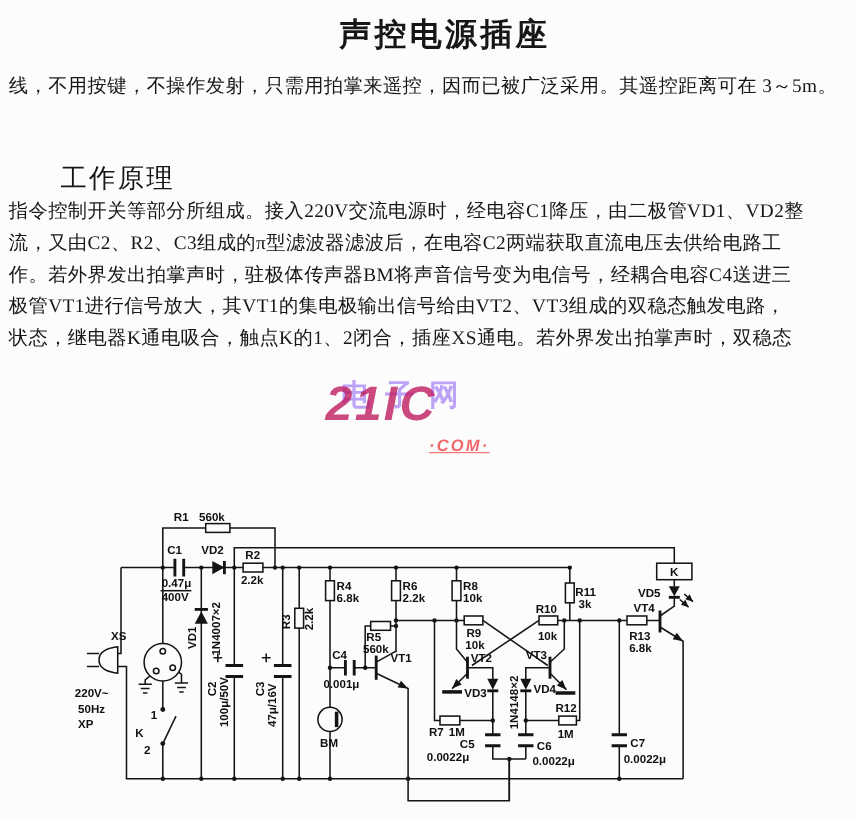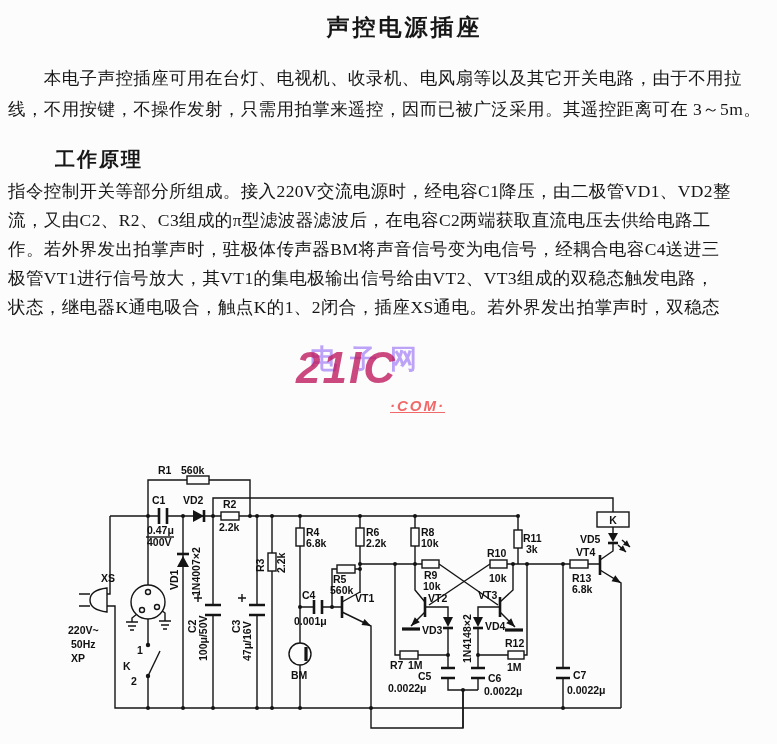--- a/index.html
+++ b/index.html
@@ -3,30 +3,30 @@
 <meta charset="utf-8">
 <style>
   html,body{margin:0;padding:0}
   body{
     width:777px;height:744px;position:relative;overflow:hidden;
     background:#fcfcfc;color:#161616;
     font-family:"Liberation Serif","DejaVu Serif",serif;
   }
   .title{
     position:absolute;top:12px;left:0;right:0;text-align:center;
-    font-size:23px;font-weight:bold;letter-spacing:3px;padding-left:32px;
+    font-size:29px;font-weight:bold;letter-spacing:3px;padding-left:32px;
   }
   #para1{position:absolute;top:63px;left:8px;width:766px}
   #para2{position:absolute;top:177px;left:8px;width:766px}
   .tline{font-size:17.5px;white-space:nowrap;letter-spacing:.4px}
   .p1{line-height:31px}
   .p2{line-height:29px}
   .heading{
     position:absolute;top:146px;left:55px;
-    font-size:20px;font-weight:bold;letter-spacing:2px;
+    font-size:24px;font-weight:normal;letter-spacing:2px;
   }
   #circuit{position:absolute;left:0;top:430px}
   #circuit text{
     font-family:"Liberation Sans","DejaVu Sans",sans-serif;
     font-size:10.5px;font-weight:700;fill:#101010;
   }
   .wire{stroke:#141414;stroke-width:1.4;fill:none}
   .thick{stroke:#141414;stroke-width:2.6;fill:none}
   .bar3{stroke:#141414;stroke-width:3.2;fill:none}
   .comp{fill:#fcfcfc;stroke:#141414;stroke-width:1.4}
@@ -49,21 +49,20 @@
     font-style:italic;color:#ef4444;opacity:.8;
     font-family:"Liberation Sans",sans-serif;letter-spacing:2px;text-decoration:underline;
   }
 </style>
 </head>
 <body>
 
 <div class="title">声控电源插座</div>
 
 <div id="para1">
-    <div class="tline p1">　　本电子声控插座可用在台灯、电视机、收录机、电风扇等以及其它开关电路，由于不用拉</div>
     <div class="tline p1">线，不用按键，不操作发射，只需用拍掌来遥控，因而已被广泛采用。其遥控距离可在 3～5m。</div>
   </div>
 
 <div class="heading">工作原理</div>
 
 <div id="para2">
     <div class="tline p2">指令控制开关等部分所组成。接入220V交流电源时，经电容C1降压，由二极管VD1、VD2整</div>
     <div class="tline p2">流，又由C2、R2、C3组成的π型滤波器滤波后，在电容C2两端获取直流电压去供给电路工</div>
     <div class="tline p2">作。若外界发出拍掌声时，驻极体传声器BM将声音信号变为电信号，经耦合电容C4送进三</div>
     <div class="tline p2">极管VT1进行信号放大，其VT1的集电极输出信号给由VT2、VT3组成的双稳态触发电路，</div>

